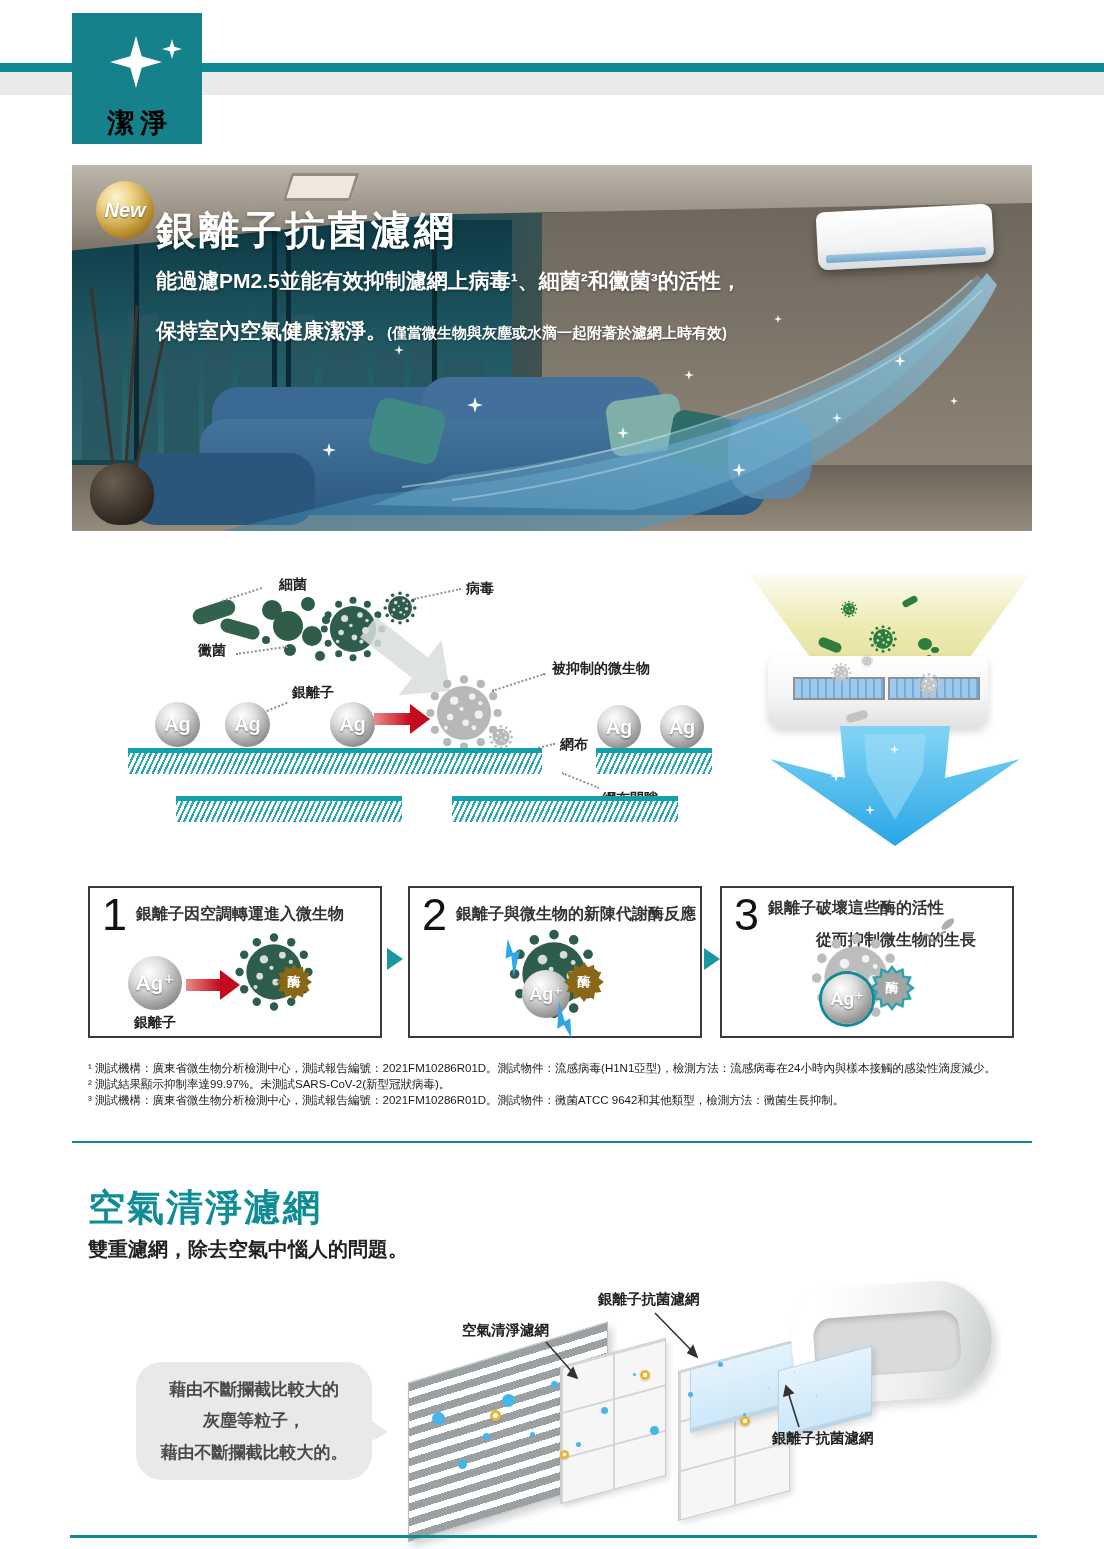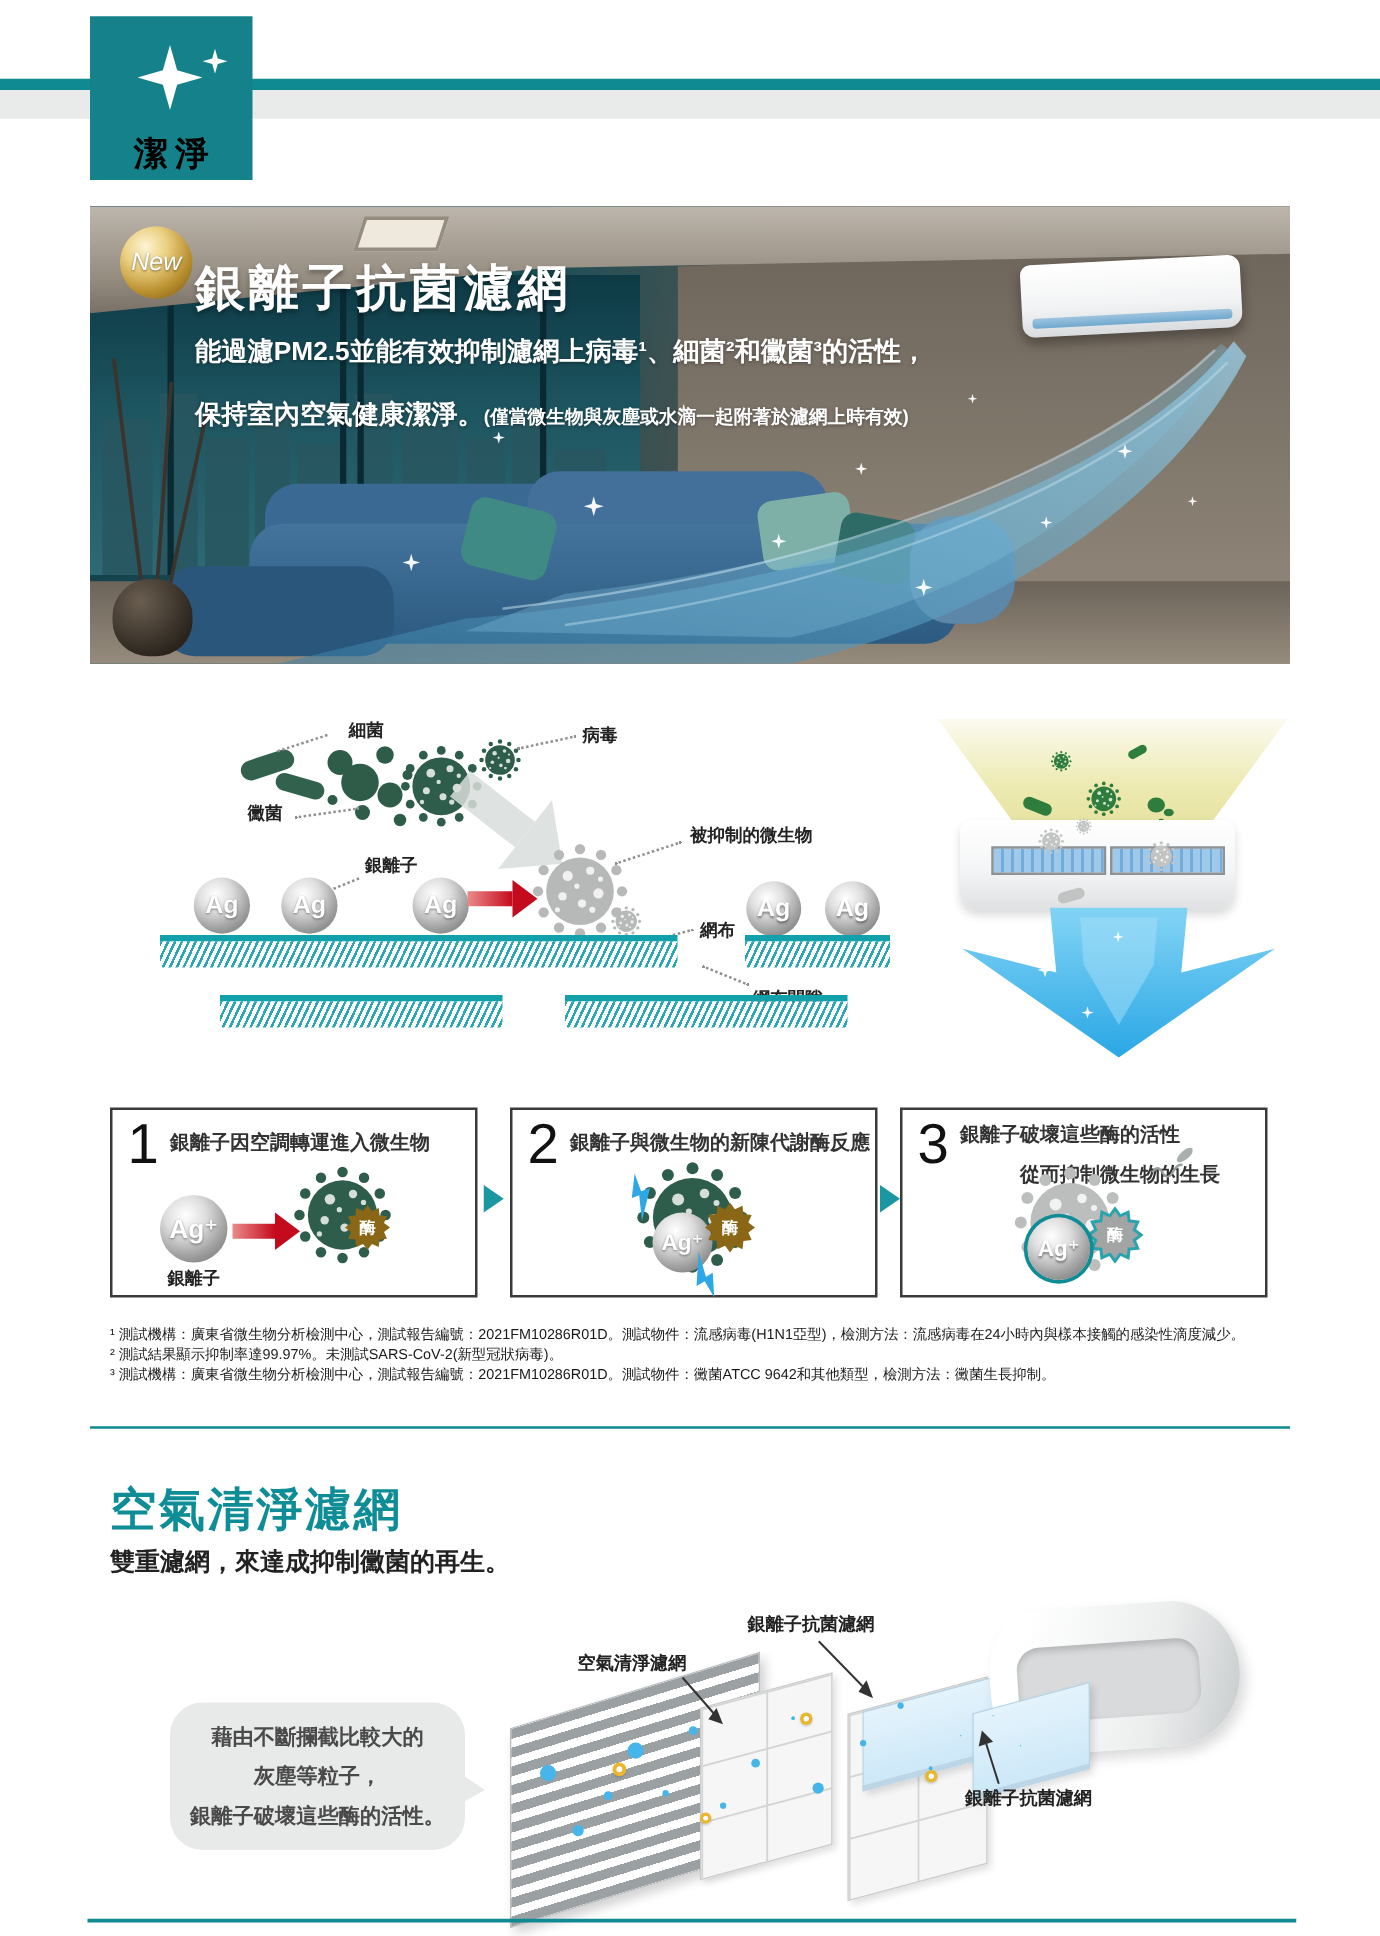--- a/index.html
+++ b/index.html
@@ -21,21 +21,21 @@
   .mullion{position:absolute;top:0;width:5px;height:100%;background:#0a2a33;}
   .bld{position:absolute;background:#28565f;opacity:.85;}
   .hero-floor{position:absolute;left:0;top:300px;width:100%;height:66px;background:linear-gradient(180deg,#6c6459 0%,#968c7d 100%);}
   .sofa{position:absolute;border-radius:26px;}
   .vase{position:absolute;left:18px;top:298px;width:64px;height:62px;border-radius:48% 48% 45% 45%;background:radial-gradient(circle at 35% 30%,#6a5e50,#2a241d 75%);}
   .stem{position:absolute;width:3px;background:#3b342c;transform-origin:bottom center;}
   .swoosh{position:absolute;left:0;top:0;width:960px;height:366px;}
   .hero-ac{position:absolute;left:745px;top:43px;width:176px;height:58px;background:linear-gradient(180deg,#ffffff 0%,#f2f3f4 60%,#d9dcde 100%);border-radius:8px 10px 12px 10px;transform:rotate(-3deg);box-shadow:0 5px 10px rgba(0,0,0,.35);}
   .hero-ac .vent{position:absolute;left:8px;bottom:7px;width:160px;height:8px;background:linear-gradient(180deg,#9fc4de,#6fa8cf);border-radius:3px;}
   .sparkle{position:absolute;color:#fff;opacity:.95;}
-  .new-badge{position:absolute;left:24px;top:16px;width:58px;height:58px;border-radius:50%;background:radial-gradient(circle at 35% 28%,#fdf4d5 0%,#ecd184 30%,#b98f2e 65%,#6f5112 100%);display:flex;align-items:center;justify-content:center;color:#fff;font-size:20px;font-weight:400;font-style:italic;text-shadow:0 1px 2px rgba(0,0,0,.5);}
+  .new-badge{position:absolute;left:24px;top:16px;width:58px;height:58px;border-radius:50%;background:radial-gradient(circle at 35% 28%,#fdf4d5 0%,#ecd184 30%,#b98f2e 65%,#6f5112 100%);display:flex;align-items:center;justify-content:center;color:#fff;font-size:20px;font-weight:700;font-style:italic;text-shadow:0 1px 2px rgba(0,0,0,.5);}
   .hero-title{position:absolute;left:84px;top:38px;color:#fff;font-size:40px;font-weight:700;letter-spacing:3px;text-shadow:0 2px 4px rgba(0,0,0,.35);}
   .hero-desc1{position:absolute;left:84px;top:102px;color:#fff;font-size:21px;font-weight:700;text-shadow:0 1px 3px rgba(0,0,0,.4);}
   .hero-desc2{position:absolute;left:84px;top:136px;color:#fff;text-shadow:0 1px 3px rgba(0,0,0,.4);margin-top:16px;}
   .hero-desc2 .main{font-size:21px;font-weight:700;}
   .hero-desc2 .note{font-size:15px;font-weight:700;}
   
   .rate-badge{position:absolute;left:98px;top:589px;width:97px;height:97px;border-radius:50%;background:radial-gradient(circle at 35% 28%,#ef4b52 0%,#d2101f 45%,#a30816 90%);box-shadow:0 3px 6px rgba(0,0,0,.3);display:flex;flex-direction:column;align-items:center;justify-content:center;color:#fff;}
   .rate-top{line-height:1;display:flex;align-items:flex-end;}
   .rate-val{font-size:40px;font-weight:700;}
   .rate-unit{font-size:19px;font-weight:700;padding-bottom:3px;}
@@ -412,26 +412,26 @@
   </div>
 
   <div class="footnotes">
     <div>¹ 測試機構：廣東省微生物分析檢測中心，測試報告編號：2021FM10286R01D。測試物件：流感病毒(H1N1亞型)，檢測方法：流感病毒在24小時內與樣本接觸的感染性滴度減少。</div>
     <div>² 測試結果顯示抑制率達99.97%。未測試SARS-CoV-2(新型冠狀病毒)。</div>
     <div>³ 測試機構：廣東省微生物分析檢測中心，測試報告編號：2021FM10286R01D。測試物件：黴菌ATCC 9642和其他類型，檢測方法：黴菌生長抑制。</div>
   </div>
 
   <div class="divider" style="left:72px;top:1141px;width:960px;height:2px;"></div>
   <div class="s2-title">空氣清淨濾網</div>
-  <div class="s2-sub">雙重濾網，來達成抑制黴菌的再生。</div>
+  <div class="s2-sub">雙重濾網，除去空氣中惱人的問題。</div>
 
   <div class="bubble">
     <div>藉由不斷攔截比較大的</div>
     <div>灰塵等粒子，</div>
-    <div>銀離子破壞這些酶的活性。</div>
+    <div>藉由不斷攔截比較大的。</div>
   </div>
 
   <div class="louver"></div>
   <div class="grid-filter" style="left:560px;top:1352px;width:104px;height:136px;"></div>
   <div class="grid-filter" style="left:678px;top:1356px;width:110px;height:148px;"></div>
   <div class="blue-panel" style="left:690px;top:1346px;width:172px;height:58px;"></div>
   <div class="ac-shell">
       <div class="recess"></div>
     </div>
   <div class="blue-panel" style="left:778px;top:1358px;width:92px;height:64px;"></div>

